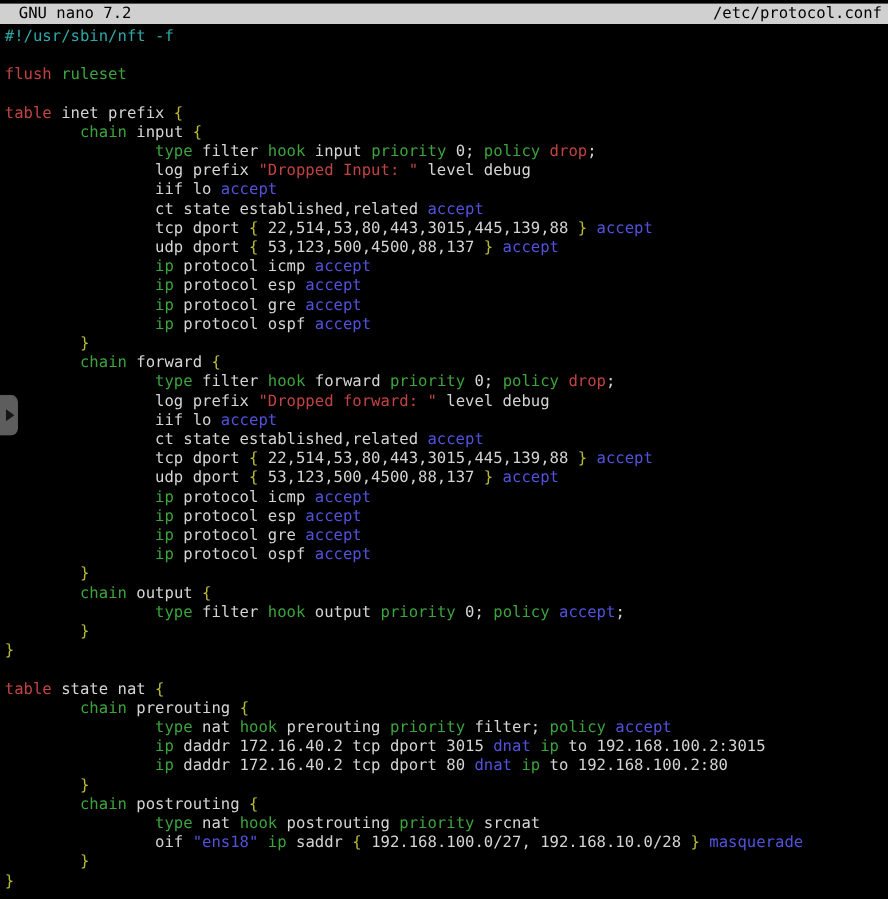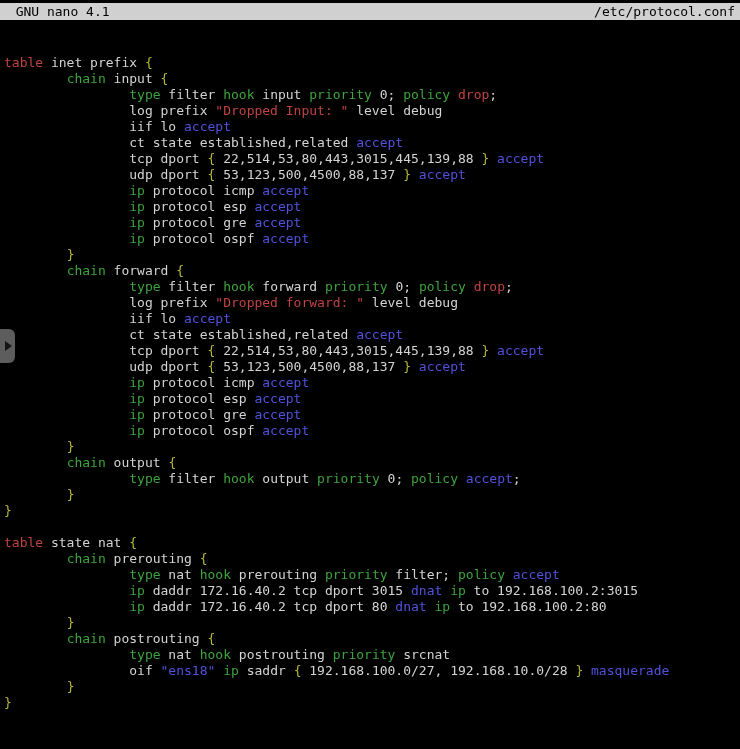--- a/index.html
+++ b/index.html
@@ -51,26 +51,28 @@
     border-left:7px solid #151515;
     border-top:5px solid transparent;
     border-bottom:5px solid transparent;
     margin-left:2px;
   }
 </style>
 </head>
 <body style="background: rgb(0, 0, 0); color: rgb(212, 212, 212);">
 
 <header class="titlebar" style="background: rgb(208, 208, 208); color: rgb(0, 0, 0);">
-  <span>  GNU nano 4.1</span>
+  <span>  GNU nano 7.2</span>
   <span>/etc/protocol.conf</span>
 </header>
 
 <div class="screen">
+    <div class="line"><span style="color: rgb(47, 167, 167);">#!/usr/sbin/nft -f</span></div>
     <div class="line">&nbsp;</div>
+    <div class="line"><span style="color: rgb(193, 67, 67);">flush</span><span style="color: rgb(212, 212, 212);"> </span><span style="color: rgb(61, 164, 61);">ruleset</span></div>
     <div class="line">&nbsp;</div>
     <div class="line"><span style="color: rgb(193, 67, 67);">table</span><span style="color: rgb(212, 212, 212);"> inet prefix </span><span style="color: rgb(185, 185, 56);">{</span></div>
     <div class="line"><span style="color: rgb(212, 212, 212);">        </span><span style="color: rgb(61, 164, 61);">chain</span><span style="color: rgb(212, 212, 212);"> input </span><span style="color: rgb(185, 185, 56);">{</span></div>
     <div class="line"><span style="color: rgb(212, 212, 212);">                </span><span style="color: rgb(61, 164, 61);">type</span><span style="color: rgb(212, 212, 212);"> filter </span><span style="color: rgb(61, 164, 61);">hook</span><span style="color: rgb(212, 212, 212);"> input </span><span style="color: rgb(61, 164, 61);">priority</span><span style="color: rgb(212, 212, 212);"> 0; </span><span style="color: rgb(61, 164, 61);">policy</span><span style="color: rgb(212, 212, 212);"> </span><span style="color: rgb(193, 67, 67);">drop</span><span style="color: rgb(212, 212, 212);">;</span></div>
     <div class="line"><span style="color: rgb(212, 212, 212);">                log prefix </span><span style="color: rgb(193, 67, 67);">"Dropped Input: "</span><span style="color: rgb(212, 212, 212);"> level debug</span></div>
     <div class="line"><span style="color: rgb(212, 212, 212);">                iif lo </span><span style="color: rgb(82, 82, 221);">accept</span></div>
     <div class="line"><span style="color: rgb(212, 212, 212);">                ct state established,related </span><span style="color: rgb(82, 82, 221);">accept</span></div>
     <div class="line"><span style="color: rgb(212, 212, 212);">                tcp dport </span><span style="color: rgb(185, 185, 56);">{</span><span style="color: rgb(212, 212, 212);"> 22,514,53,80,443,3015,445,139,88 </span><span style="color: rgb(185, 185, 56);">}</span><span style="color: rgb(212, 212, 212);"> </span><span style="color: rgb(82, 82, 221);">accept</span></div>
     <div class="line"><span style="color: rgb(212, 212, 212);">                udp dport </span><span style="color: rgb(185, 185, 56);">{</span><span style="color: rgb(212, 212, 212);"> 53,123,500,4500,88,137 </span><span style="color: rgb(185, 185, 56);">}</span><span style="color: rgb(212, 212, 212);"> </span><span style="color: rgb(82, 82, 221);">accept</span></div>
     <div class="line"><span style="color: rgb(212, 212, 212);">                </span><span style="color: rgb(61, 164, 61);">ip</span><span style="color: rgb(212, 212, 212);"> protocol icmp </span><span style="color: rgb(82, 82, 221);">accept</span></div>

